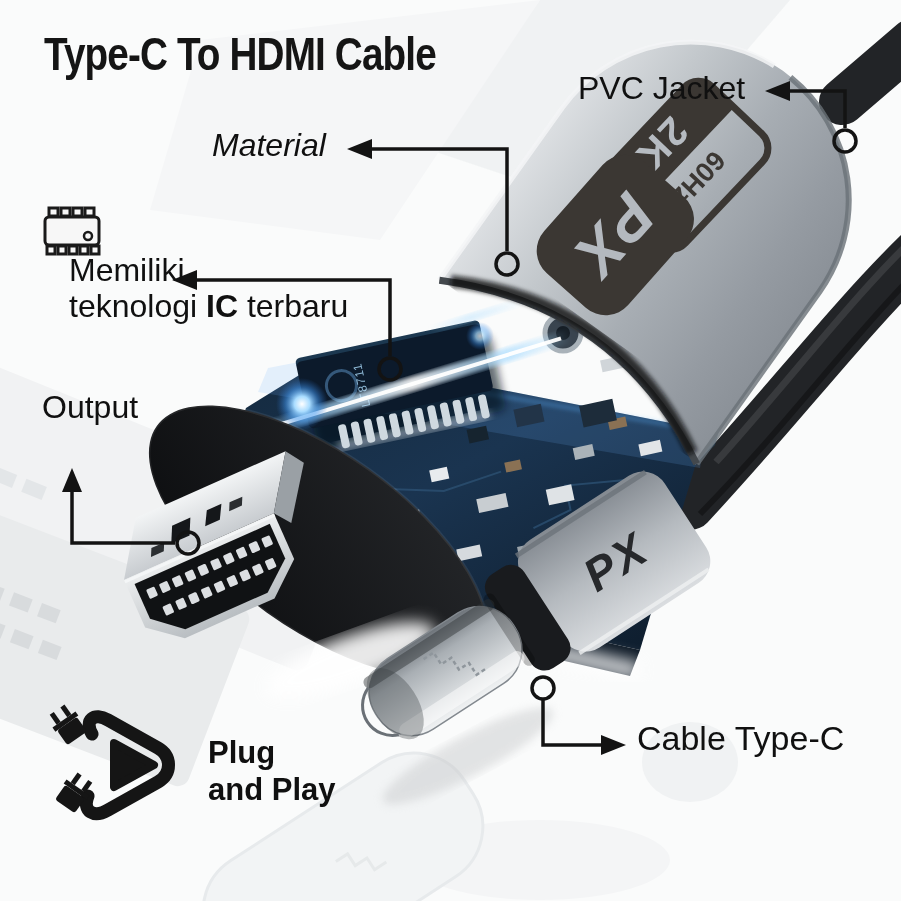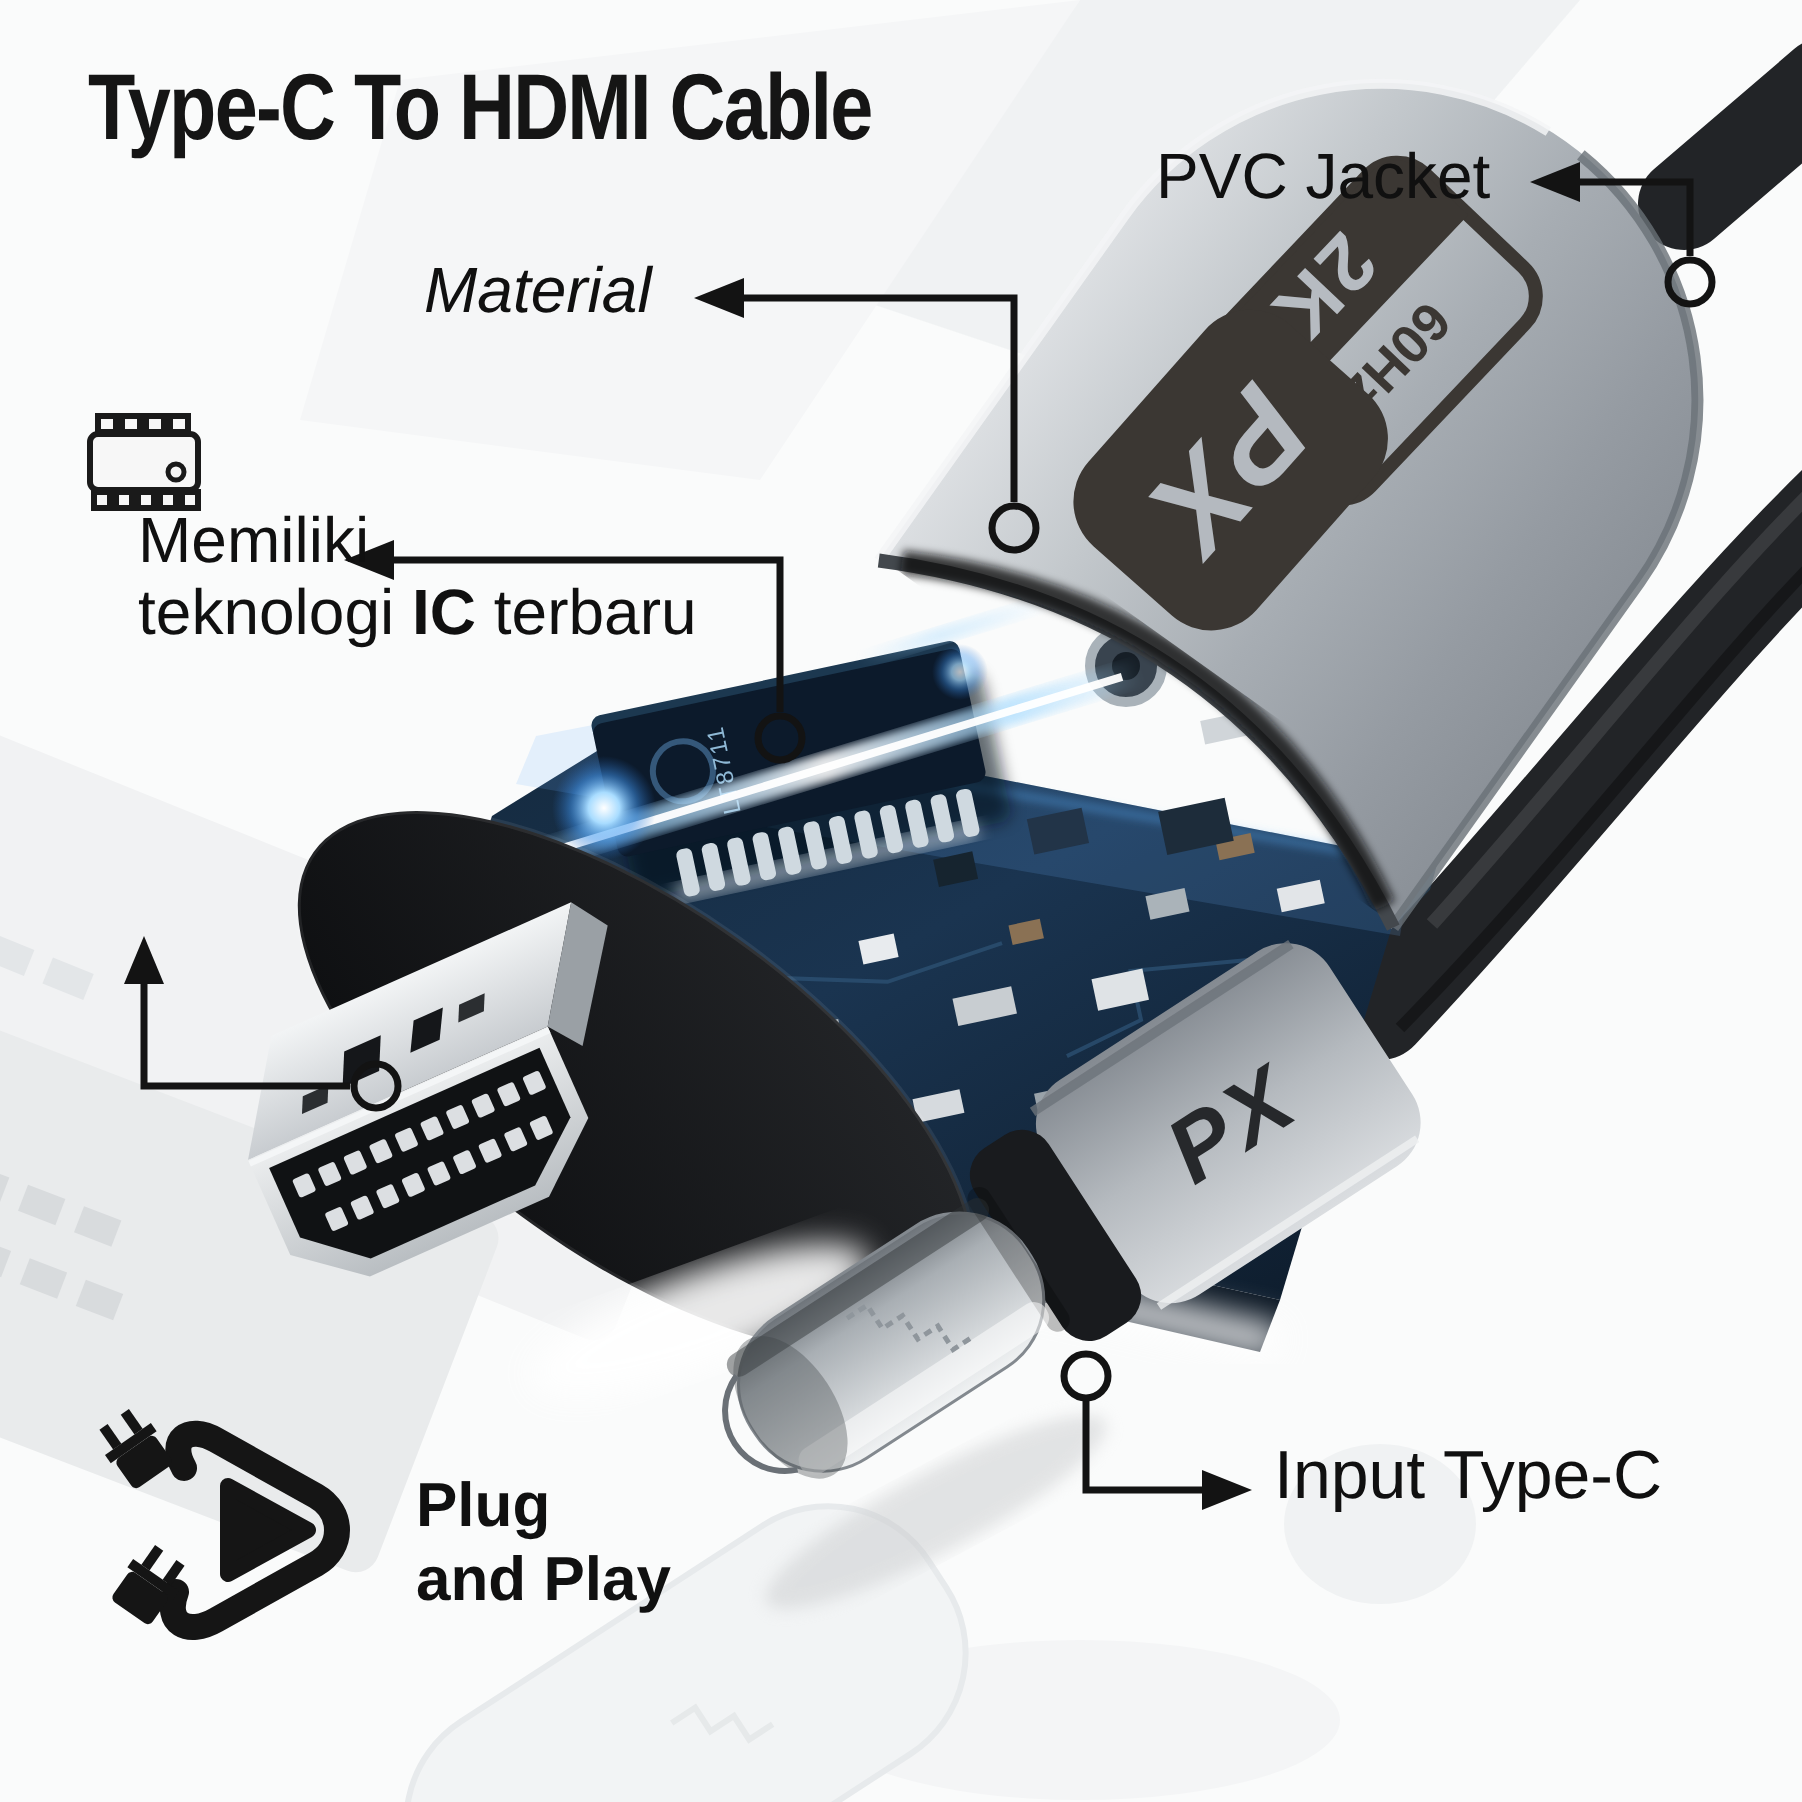--- a/index.html
+++ b/index.html
@@ -344,20 +344,21 @@
     </g>
   </svg>
 </div>
 
 <div class="label lbl-memiliki">
   <div>Memiliki</div>
   <div><span>teknologi </span><span class="b">IC</span><span> terbaru</span></div>
 </div>
 
 <div class="label lbl-output">
+  <div>Output</div>
 </div>
 
 <div class="icon-box pnp-box">
   <svg viewBox="0 0 156 134" width="156" height="134">
     <path d="M58,36 C50,22 60,14 74,22 L124,50 C138,58 138,76 124,84 L74,112 C60,120 48,114 54,98" fill="none" stroke="#151515" stroke-width="13" stroke-linecap="round"></path>
     <path d="M80,45 L120,67 L80,89 Z" fill="#151515" stroke="#151515" stroke-width="8" stroke-linejoin="round"></path>
     <g transform="translate(38,33) rotate(-125)">
       <rect x="-9" y="-12" width="18" height="24" rx="3" fill="#151515"></rect>
       <rect x="9" y="-14" width="5" height="28" fill="#151515"></rect>
       <rect x="14" y="-9" width="12" height="5" fill="#151515"></rect>
@@ -370,15 +371,15 @@
       <rect x="14" y="4" width="12" height="5" fill="#151515"></rect>
     </g>
   </svg>
 </div>
 
 <div class="label lbl-plug">
   <div>Plug</div>
   <div>and Play</div>
 </div>
 
-<div class="label lbl-input">Input Type-C</div>
+<div class="label lbl-input">Cable Type-C</div>
 
 </div>
 
 </body></html>

